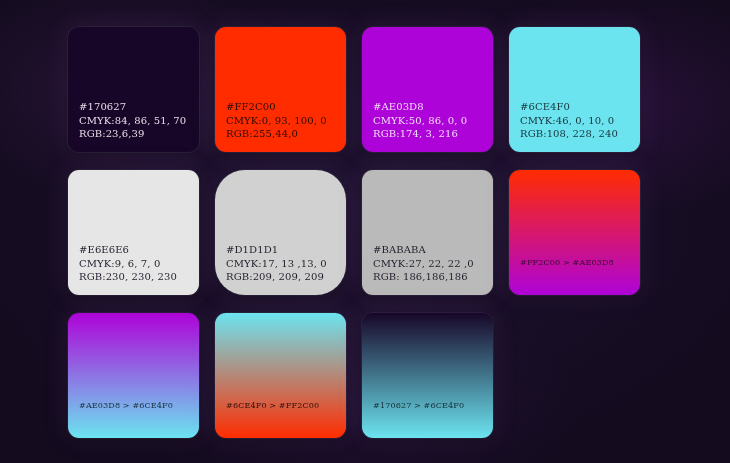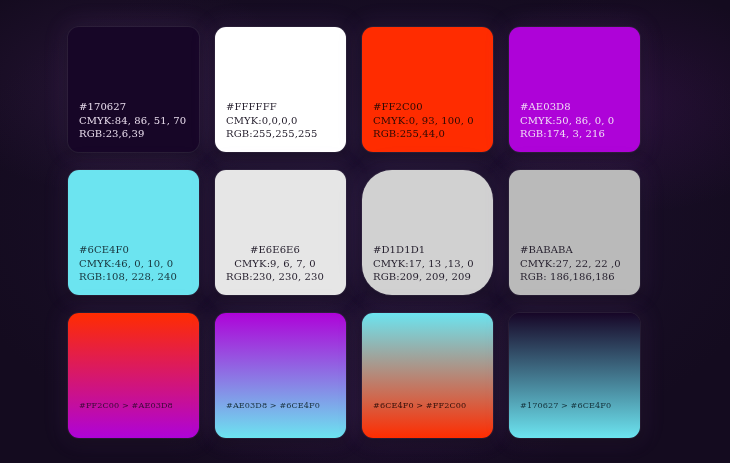--- a/index.html
+++ b/index.html
@@ -87,27 +87,20 @@
   <div class="swatch-grid">
 
     <div class="swatch" style="background: rgb(23, 6, 39);">
       <div class="swatch-label" style="color: rgb(232, 220, 236);">
         <span class="line">#170627</span>
         <span class="line">CMYK:84, 86, 51, 70</span>
         <span class="line">RGB:23,6,39</span>
       </div>
     </div>
 
-    <div class="swatch" style="background: rgb(255, 255, 255);">
-      <div class="swatch-label" style="color: rgb(34, 28, 42);">
-        <span class="line">#FFFFFF</span>
-        <span class="line">CMYK:0,0,0,0</span>
-        <span class="line">RGB:255,255,255</span>
-      </div>
-    </div>
 
     <div class="swatch" style="background: rgb(255, 44, 0);">
       <div class="swatch-label" style="color: rgb(42, 10, 4);">
         <span class="line">#FF2C00</span>
         <span class="line">CMYK:0, 93, 100, 0</span>
         <span class="line">RGB:255,44,0</span>
       </div>
     </div>
 
     <div class="swatch" style="background: rgb(174, 3, 216);">
@@ -119,21 +112,21 @@
     </div>
 
     <div class="swatch" style="background: rgb(108, 228, 240);">
       <div class="swatch-label" style="color: rgb(23, 51, 59);">
         <span class="line">#6CE4F0</span>
         <span class="line">CMYK:46, 0, 10, 0</span>
         <span class="line">RGB:108, 228, 240</span>
       </div>
     </div>
 
-    <div class="swatch" style="background: rgb(230, 230, 230); text-align: center;">
+    <div class="swatch" style="background: rgb(230, 230, 230);">
       <div class="swatch-label" style="color: rgb(35, 29, 43);">
         <span class="line">#E6E6E6</span>
         <span class="line">CMYK:9, 6, 7, 0</span>
         <span class="line">RGB:230, 230, 230</span>
       </div>
     </div>
 
     <div class="swatch" style="background: rgb(209, 209, 209); border-radius: 30px;">
       <div class="swatch-label" style="color: rgb(35, 29, 43);">
         <span class="line">#D1D1D1</span>

